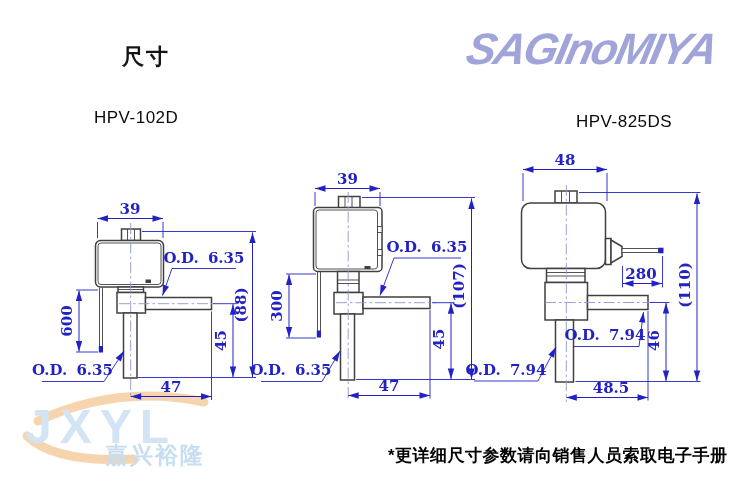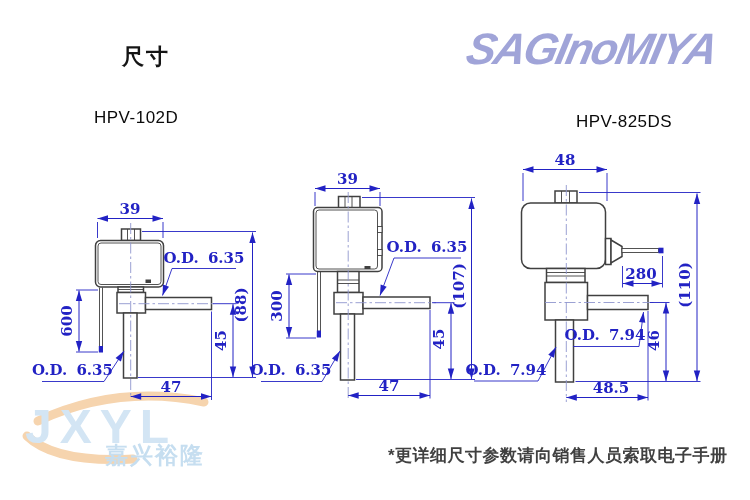--- a/index.html
+++ b/index.html
@@ -7,21 +7,21 @@
         font-family:"Liberation Sans",sans-serif;}
   .abs{position:absolute;}
   #title{left:122px;top:42px;font-size:22px;font-weight:bold;color:#141414;letter-spacing:2px;}
   #logo{left:462px;top:24px;font-size:44px;font-weight:bold;font-style:italic;
         color:#a0a4d8;letter-spacing:-2px;transform:skewX(-12deg);transform-origin:left bottom;
         white-space:nowrap;}
   .model-label{font-size:17px;font-weight:normal;color:#0a0a0a;letter-spacing:0.5px;white-space:nowrap;}
   #ml1{left:94px;top:108px;}
   #ml2{left:312px;top:110px;}
   #ml3{left:540px;top:112px;margin-left:36px;}
-  #note{left:388px;top:444px;font-size:17px;font-weight:bold;color:#404040;letter-spacing:0.5px;white-space:nowrap;}
+  #note{left:388px;top:444px;font-size:17px;font-weight:bold;color:#000000;letter-spacing:0.5px;white-space:nowrap;}
   svg{position:absolute;left:0;top:0;}
   
   .ol{fill:#ffffff;stroke:#404040;stroke-width:1.5;}
   .ol2{fill:none;stroke:#404040;stroke-width:0.9;}
   .olw{fill:#ffffff;stroke:#404040;stroke-width:0.9;}
   .olf{fill:#404040;stroke:none;}
   .blu{fill:#2222c4;stroke:none;}
   .cl{fill:none;stroke:#9096ce;stroke-width:0.9;stroke-dasharray:11 3 2.5 3;}
   .dl{fill:none;stroke:#2222c4;stroke-width:1;}
   .xl{fill:none;stroke:#2222c4;stroke-width:0.9;}

